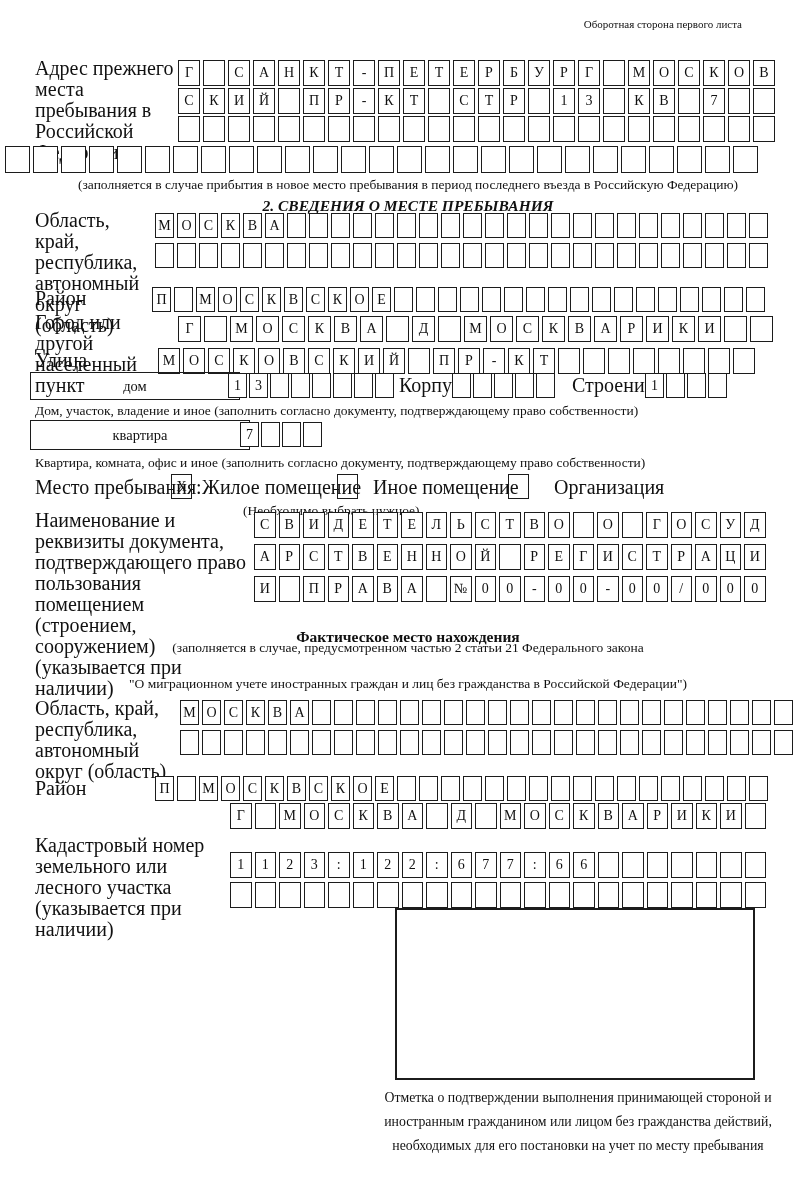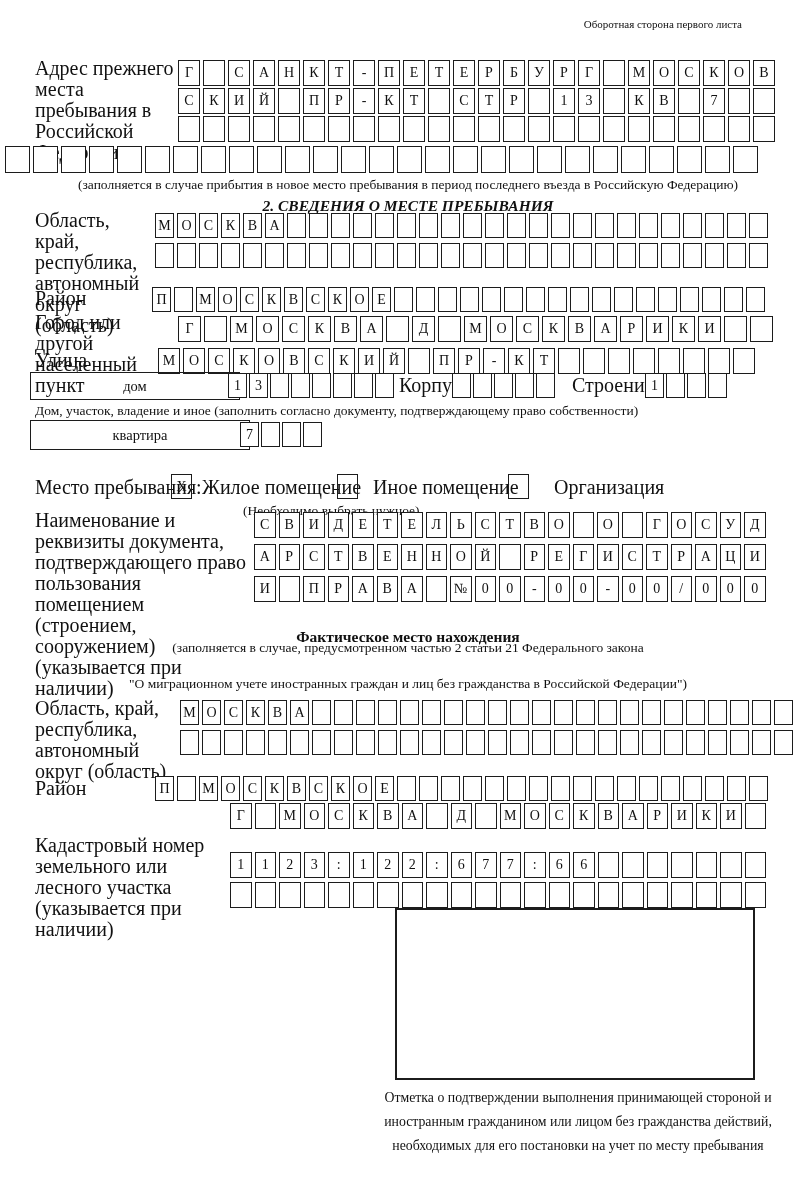--- a/index.html
+++ b/index.html
@@ -323,20 +323,21 @@
     </div>
   <div class="abs note" style="left:35px;top:403px;">Дом, участок, владение и иное (заполнить согласно документу, подтверждающему право собственности)</div>
 
   <div class="abs widebox" style="left:30px;top:420px;width:220px;height:30px;">квартира</div>
   <div class="abs cellrow w19 gap2" style="left:240px;top:422px;">
       <span class="cell">7</span>
       <span class="cell"></span>
       <span class="cell"></span>
       <span class="cell"></span>
     </div>
+  <div class="abs note" style="left:35px;top:455px;">Квартира, комната, офис и иное (заполнить согласно документу, подтверждающему право собственности)</div>
 
   <div class="abs lbl" style="left:35px;top:477px;">Место пребывания:</div>
   <span class="abs chk" style="left:171px;top:474px;">X</span>
   <div class="abs lbl" style="left:202px;top:477px;">Жилое помещение</div>
   <span class="abs chk" style="left:337px;top:474px;"></span>
   <div class="abs lbl" style="left:373px;top:477px;">Иное помещение</div>
   <span class="abs chk" style="left:508px;top:474px;"></span>
   <div class="abs lbl" style="left:554px;top:477px;">Организация</div>
   <div class="abs note" style="left:243px;top:503px;">(Необходимо выбрать нужное)</div>
 

